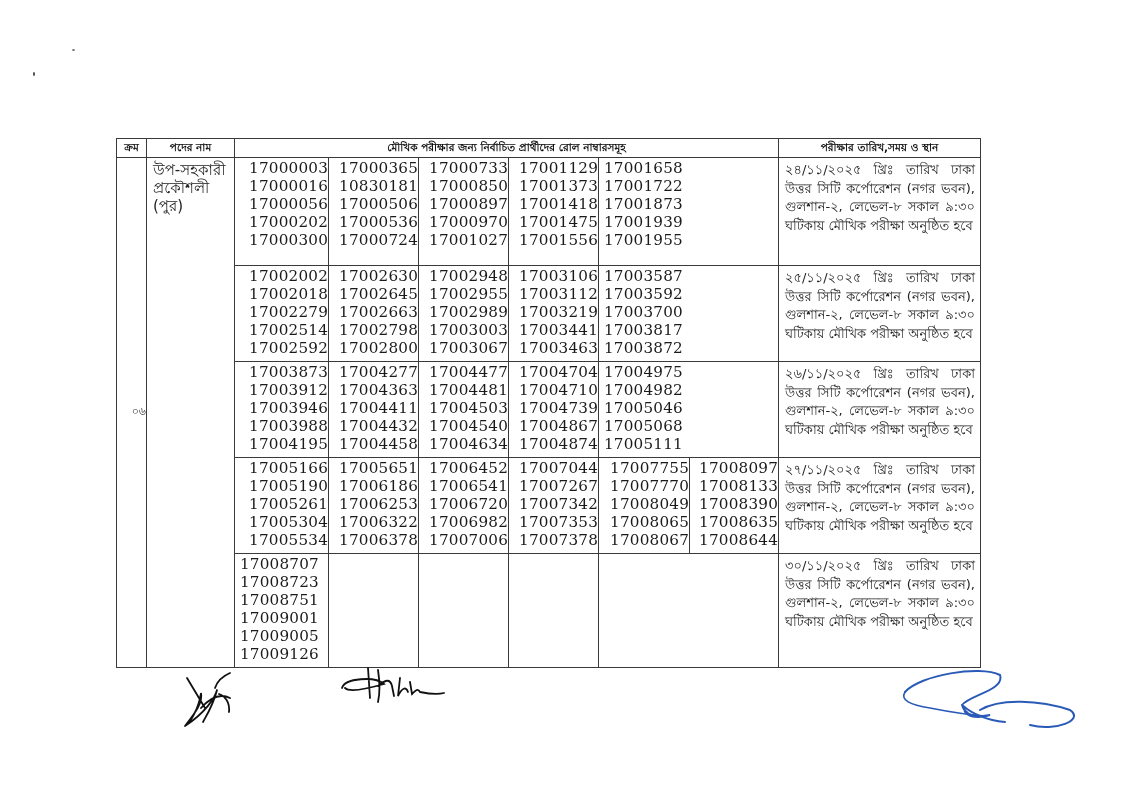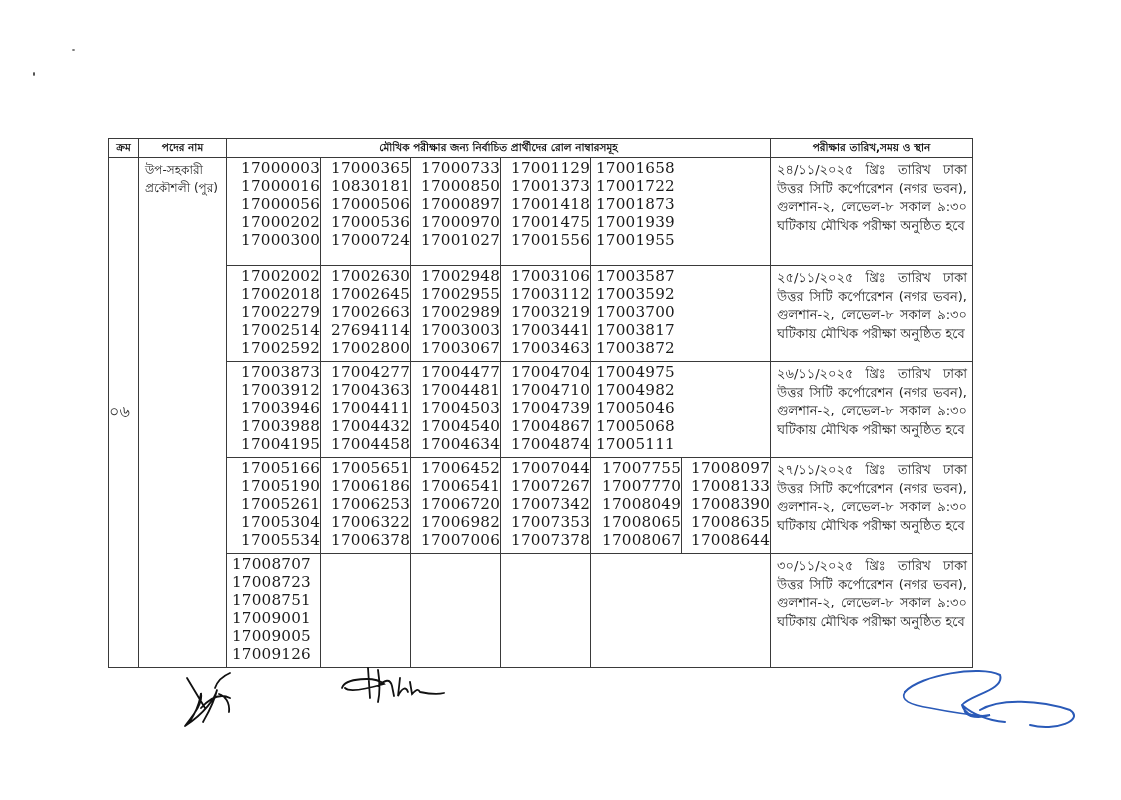--- a/index.html
+++ b/index.html
@@ -1,37 +1,37 @@
 <!DOCTYPE html>
 <html><head>
 <meta charset="utf-8">
 <style>
   html, body { margin: 0; padding: 0; }
   body {
     width: 1121px; height: 800px; background: #ffffff; position: relative; overflow: hidden;
     font-family: "DejaVu Sans", sans-serif; color: #1a1a1a;
   }
   .speck { position: absolute; background: #777; border-radius: 50%; }
-  .table-wrap { position: absolute; left: 108px; top: 138px; }
+  .table-wrap { position: absolute; left: 116px; top: 138px; }
   table.roll-table {
     border-collapse: collapse; table-layout: fixed;
     width: 864px;
   }
   table.roll-table td, table.roll-table th {
     border: 1.4px solid #3a3a3a; padding: 0; vertical-align: top;
   }
   th {
     font-family: "DejaVu Sans", sans-serif; font-weight: bold; font-size: 10.5px;
     height: 18px; text-align: center; vertical-align: middle !important; color: #111;
   }
   td.serial {
-    font-size: 16px; text-align: left; vertical-align: middle !important; color: #333; margin-left: 45px;
+    font-size: 11px; text-align: right; vertical-align: middle !important; color: #333; margin-left: 45px;
   }
   td.post {
-    font-size: 12px; padding: 3px 4px 0 6px !important; line-height: 18px; color: #222;
+    font-size: 15px; padding: 3px 4px 0 6px !important; line-height: 18px; color: #222;
   }
   td.rolls {
     font-family: "DejaVu Serif", serif; font-size: 15.2px; line-height: 18px;
     padding: 1px 0 4px 0 !important; text-align: right; color: #1a1a1a; letter-spacing: 0.2px;
   }
   td.rolls.left { text-align: left; padding-left: 5px !important; }
   td.rolls div { white-space: nowrap; }
   td.venue {
     font-size: 13px; line-height: 18.5px; padding: 3px 5px 0 6px !important; text-align: justify; color: #222;
   }
@@ -115,21 +115,21 @@
         <div>17002002</div>
             <div>17002018</div>
             <div>17002279</div>
             <div>17002514</div>
             <div>17002592</div>
       </td>
       <td class="rolls">
         <div>17002630</div>
             <div>17002645</div>
             <div>17002663</div>
-            <div>27694114</div>
+            <div>17002798</div>
             <div>17002800</div>
       </td>
       <td class="rolls">
         <div>17002948</div>
             <div>17002955</div>
             <div>17002989</div>
             <div>17003003</div>
             <div>17003067</div>
       </td>
       <td class="rolls">

